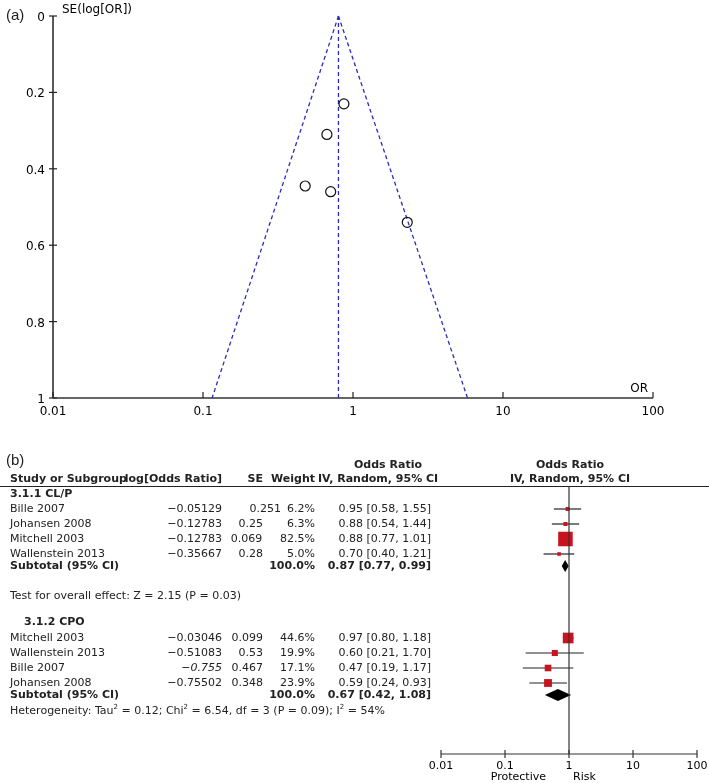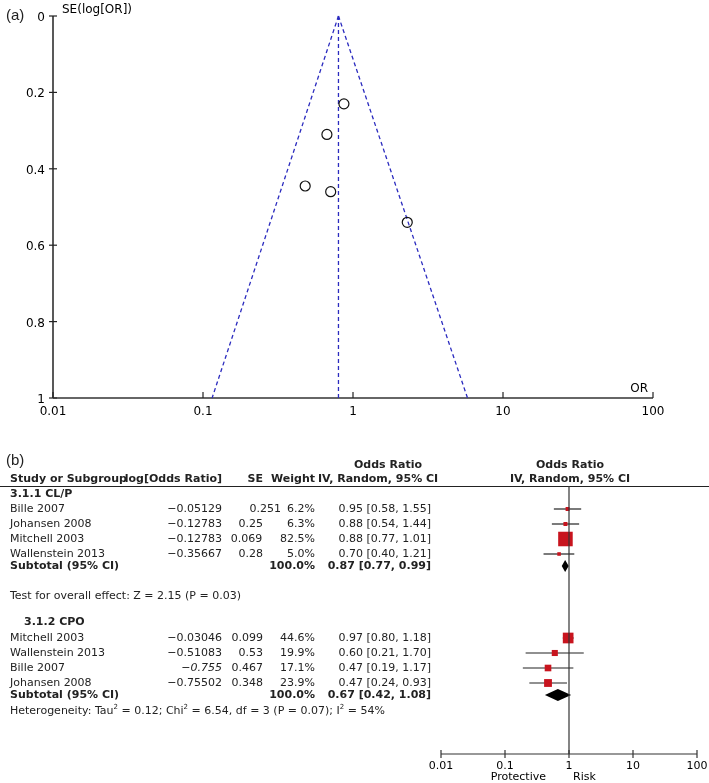--- a/index.html
+++ b/index.html
@@ -139,28 +139,28 @@
     <div class="cell r" style="left:120px;top:661px;width:102px;font-style:italic;">−0.755</div>
     <div class="cell r" style="left:230px;top:661px;width:33px;">0.467</div>
     <div class="cell r" style="left:265px;top:661px;width:50px;">17.1%</div>
     <div class="cell r" style="left:318px;top:661px;width:113px;">0.47 [0.19, 1.17]</div>
   </div>
   <div>
     <div class="cell" style="left:10px;top:676px;">Johansen 2008</div>
     <div class="cell r" style="left:120px;top:676px;width:102px;">−0.75502</div>
     <div class="cell r" style="left:230px;top:676px;width:33px;">0.348</div>
     <div class="cell r" style="left:265px;top:676px;width:50px;">23.9%</div>
-    <div class="cell r" style="left:318px;top:676px;width:113px;">0.47 [0.24, 0.93]</div>
+    <div class="cell r" style="left:318px;top:676px;width:113px;">0.59 [0.24, 0.93]</div>
   </div>
   <div>
     <div class="cell b" style="left:10px;top:688px;">Subtotal (95% CI)</div>
     <div class="cell b r" style="left:265px;top:688px;width:50px;">100.0%</div>
     <div class="cell b r" style="left:318px;top:688px;width:113px;">0.67 [0.42, 1.08]</div>
   </div>
-  <div class="cell" style="left:10px;top:704px;"><span>Heterogeneity: Tau</span><sup>2</sup><span> = 0.12; Chi</span><sup>2</sup><span> = 6.54, df = 3 (P = 0.07); I</span><sup>2</sup><span> = 54%</span></div>
+  <div class="cell" style="left:10px;top:704px;"><span>Heterogeneity: Tau</span><sup>2</sup><span> = 0.12; Chi</span><sup>2</sup><span> = 6.54, df = 3 (P = 0.09); I</span><sup>2</sup><span> = 54%</span></div>
 </div>
 
 <svg width="709" height="783" style="pointer-events:none;">
   <g id="forest-marks">
       <line x1="553.859391588028" y1="509" x2="581.1812286828987" y2="509" stroke="#222" stroke-width="1.2"></line>
       <rect x="565.5823268028081" y="507.0080160643218" width="3.9839678713563944" height="3.9839678713563944" fill="#c8141e"></rect>
       <line x1="551.87320062867" y1="524" x2="579.135199494096" y2="524" stroke="#222" stroke-width="1.2"></line>
       <rect x="563.4389069539291" y="521.9920159363182" width="4.015968127363563" height="4.015968127363563" fill="#c8141e"></rect>
       <line x1="561.7354064110389" y1="539" x2="569.2765679220892" y2="539" stroke="#222" stroke-width="1.2"></line>
       <rect x="558.1805301677769" y="531.733639150166" width="14.53272169966796" height="14.53272169966796" fill="#c8141e"></rect>

